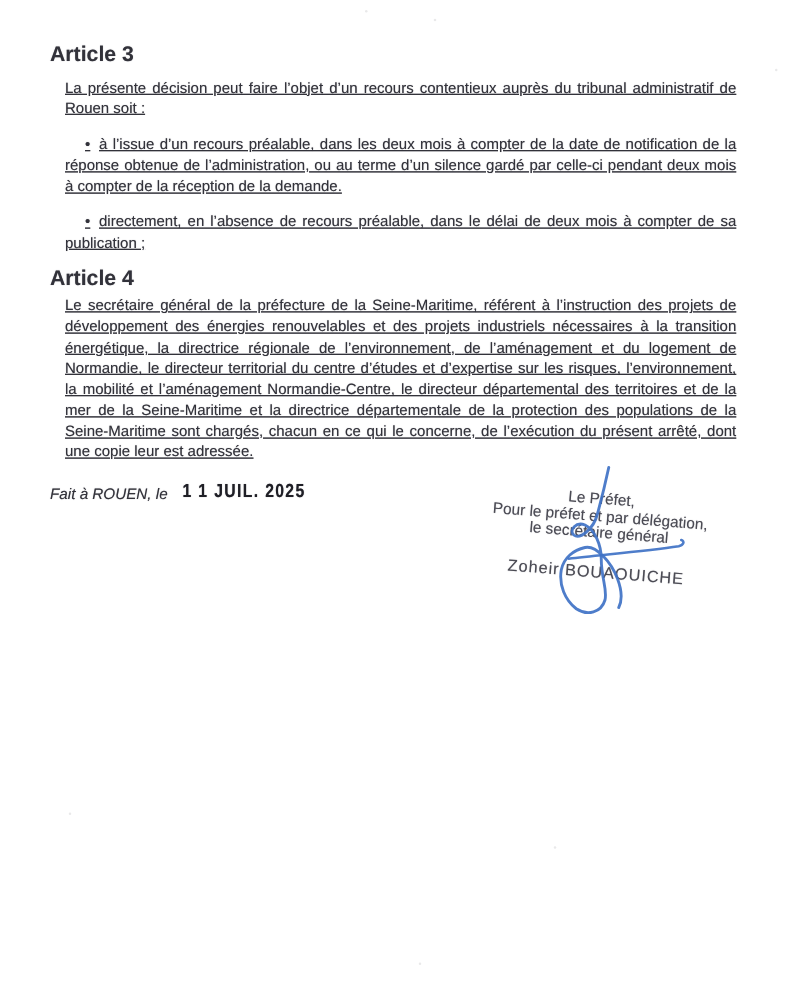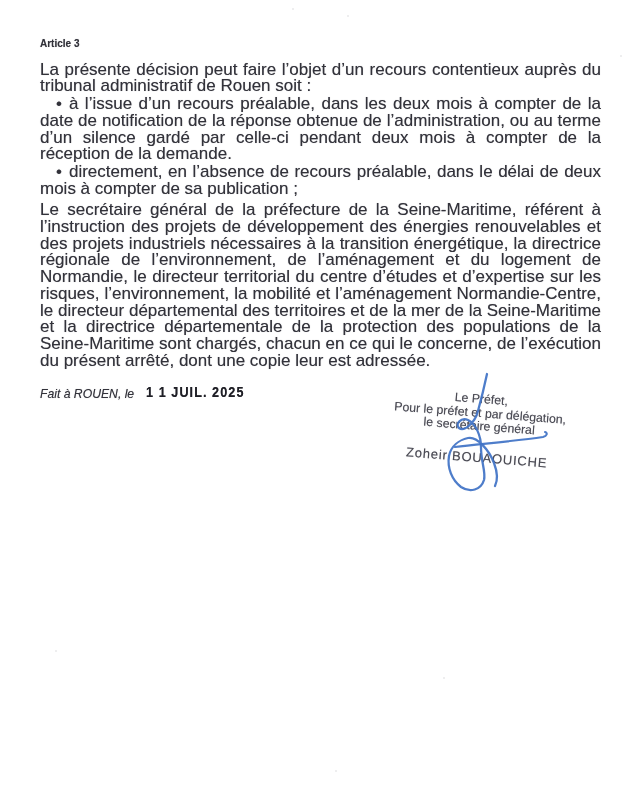--- a/index.html
+++ b/index.html
@@ -16,29 +16,30 @@
     color: var(--text, #32323a);
   }
   .content {
     position: absolute;
     left: 40px; top: 36px;
     width: 561px;
     text-shadow: 0 0 0.7px rgba(46,46,56,0.5);
   }
   h2.article-heading {
     margin: 0;
-    font-size: 10px;
+    font-size: 17px;
     line-height: 16.7px;
     font-weight: bold;
   }
   .content p {
-    margin: 0;
-    font-size: 17px;
+    margin: 12px;
+    font-size: 12px;
     line-height: 16.7px;
     text-align: justify;
+    text-decoration: underline;
   }
   p.intro   { margin-top: 9px; }
   p.bullet  { text-indent: 16px; margin-top: 1px; }
   .bullet-char { margin-right: 7px; }
   p.tribunal { margin-top: 1px; }
   h2.art4-heading { margin-top: 12px; }
   p.art4-body { margin-top: 5px; }
   a.telerecours-link {
     color: var(--link, #1d4f9c);
     text-decoration: underline;
@@ -102,20 +103,21 @@
 
     <h2 class="article-heading">Article 3</h2>
 
     <p class="intro">La présente décision peut faire l’objet d’un recours contentieux auprès du tribunal administratif de Rouen soit :</p>
 
     <p class="bullet"><span class="bullet-char">•</span><span>à l’issue d’un recours préalable, dans les deux mois à compter de la date de notification de la réponse obtenue de l’administration, ou au terme d’un silence gardé par celle-ci pendant deux mois à compter de la réception de la demande.</span></p>
 
     <p class="bullet"><span class="bullet-char">•</span><span>directement, en l’absence de recours préalable, dans le délai de deux mois à compter de sa publication ;</span></p>
 
 
+    <h2 class="article-heading art4-heading">Article 4</h2>
 
     <p class="art4-body">Le secrétaire général de la préfecture de la Seine-Maritime, référent à l’instruction des projets de développement des énergies renouvelables et des projets industriels nécessaires à la transition énergétique, la directrice régionale de l’environnement, de l’aménagement et du logement de Normandie, le directeur territorial du centre d’études et d’expertise sur les risques, l’environnement, la mobilité et l’aménagement Normandie-Centre, le directeur départemental des territoires et de la mer de la Seine-Maritime et la directrice départementale de la protection des populations de la Seine-Maritime sont chargés, chacun en ce qui le concerne, de l’exécution du présent arrêté, dont une copie leur est adressée.</p>
 
     <div class="closing-line">
       <span class="place-date">Fait à ROUEN, le</span><span class="date-stamp">1 1 JUIL. 2025</span>
     </div>
 
   </div>
 
   <div class="sig-block">

